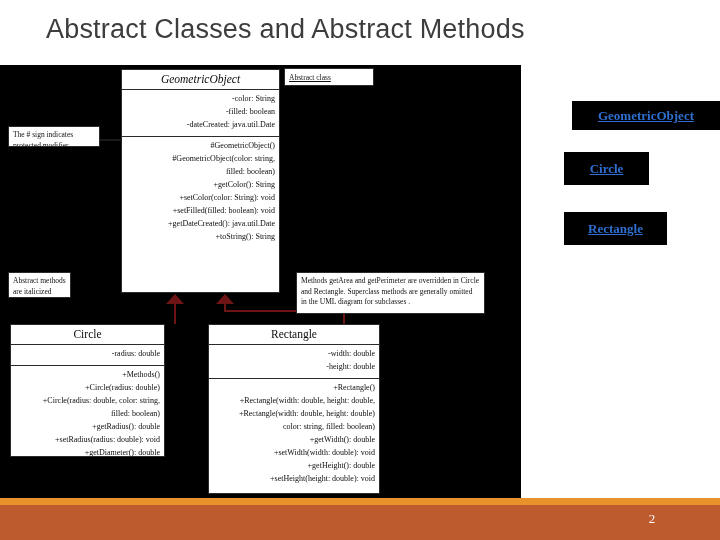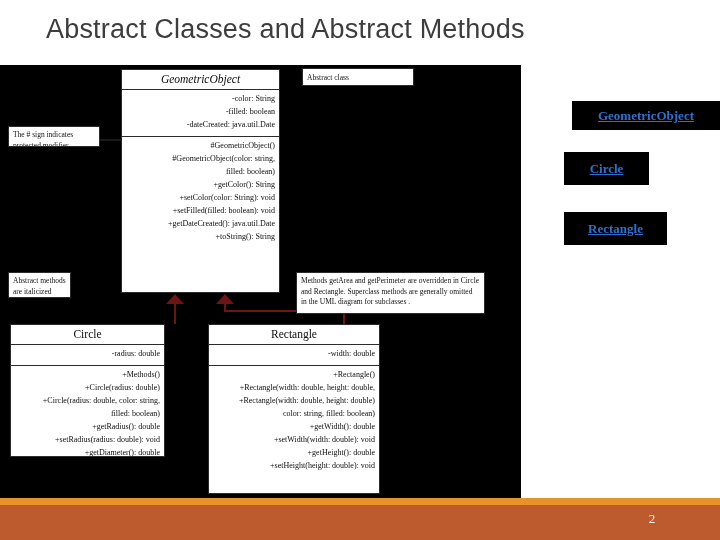--- a/index.html
+++ b/index.html
@@ -110,21 +110,21 @@
     background: #ffffff;
     border: 1px solid #2b2b2b;
     box-sizing: border-box;
     font-family: "Liberation Serif", serif;
     font-size: 7.5px;
     line-height: 1.4;
     color: #101010;
     padding: 3px 4px;
     overflow: hidden;
   }
-  #note-abstract-class   { left: 302px; top: 68px;  width: 112px;  height: 18px; padding-top: 4px; }
+  #note-abstract-class   { left: 284px; top: 68px;  width: 90px;  height: 18px; padding-top: 4px; text-decoration: underline; }
   #note-protected        { left: 8px;   top: 126px; width: 92px;  height: 21px; }
   #note-italicized       { left: 8px;   top: 272px; width: 63px;  height: 26px; }
   #note-overridden       { left: 296px; top: 272px; width: 189px; height: 42px; }
 
   
   .leader {
     position: absolute;
     background: #1a1a1a;
   }
   #leader-protected { left: 100px; top: 139px; width: 22px; height: 2px; }
@@ -224,20 +224,21 @@
     <div class="uml-line">+getRadius(): double</div>
     <div class="uml-line">+setRadius(radius: double): void</div>
     <div class="uml-line">+getDiameter(): double</div>
   </div>
 </div>
 
 <div class="uml-box" id="uml-rectangle">
   <div class="uml-title">Rectangle</div>
   <div class="uml-section">
     <div class="uml-line">-width: double</div>
+    <div class="uml-line">-height: double</div>
   </div>
   <div class="uml-section last">
     <div class="uml-line">+Rectangle()</div>
     <div class="uml-line">+Rectangle(width: double, height: double,</div>
     <div class="uml-line">+Rectangle(width: double, height: double)</div>
     <div class="uml-line" style="padding-left:8px">color: string, filled: boolean)</div>
     <div class="uml-line">+getWidth(): double</div>
     <div class="uml-line">+setWidth(width: double): void</div>
     <div class="uml-line">+getHeight(): double</div>
     <div class="uml-line">+setHeight(height: double): void</div>

